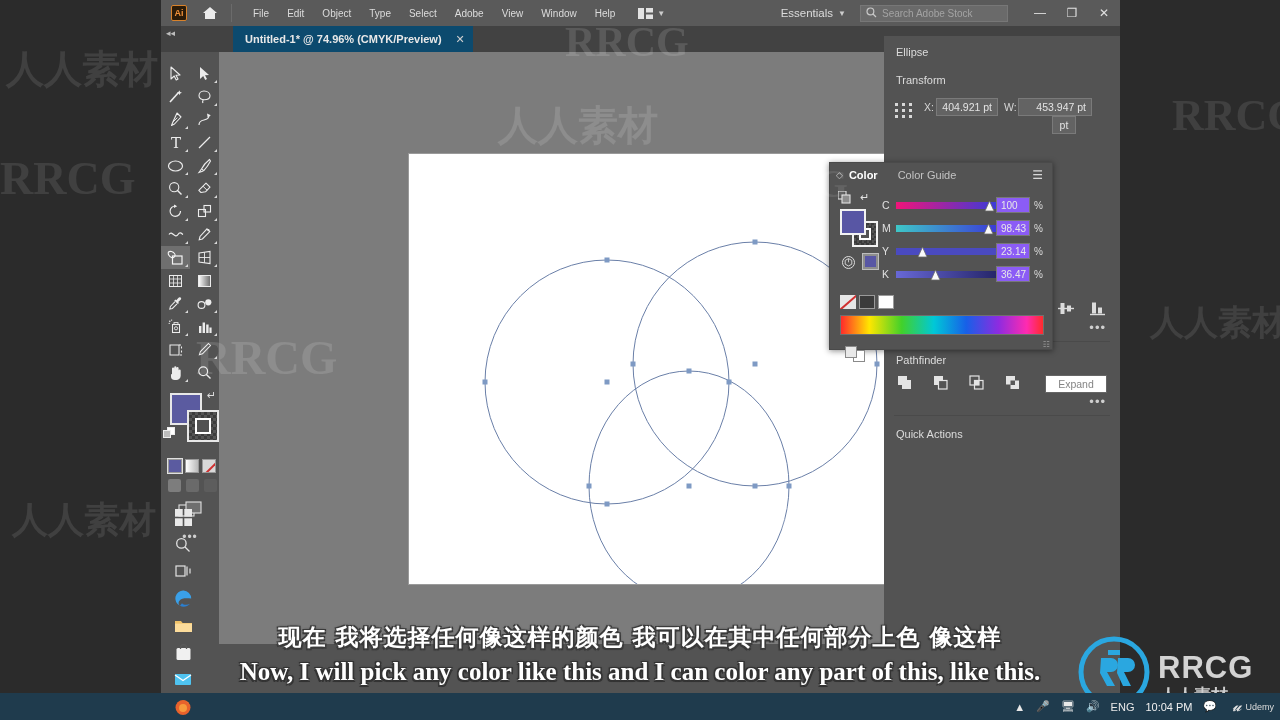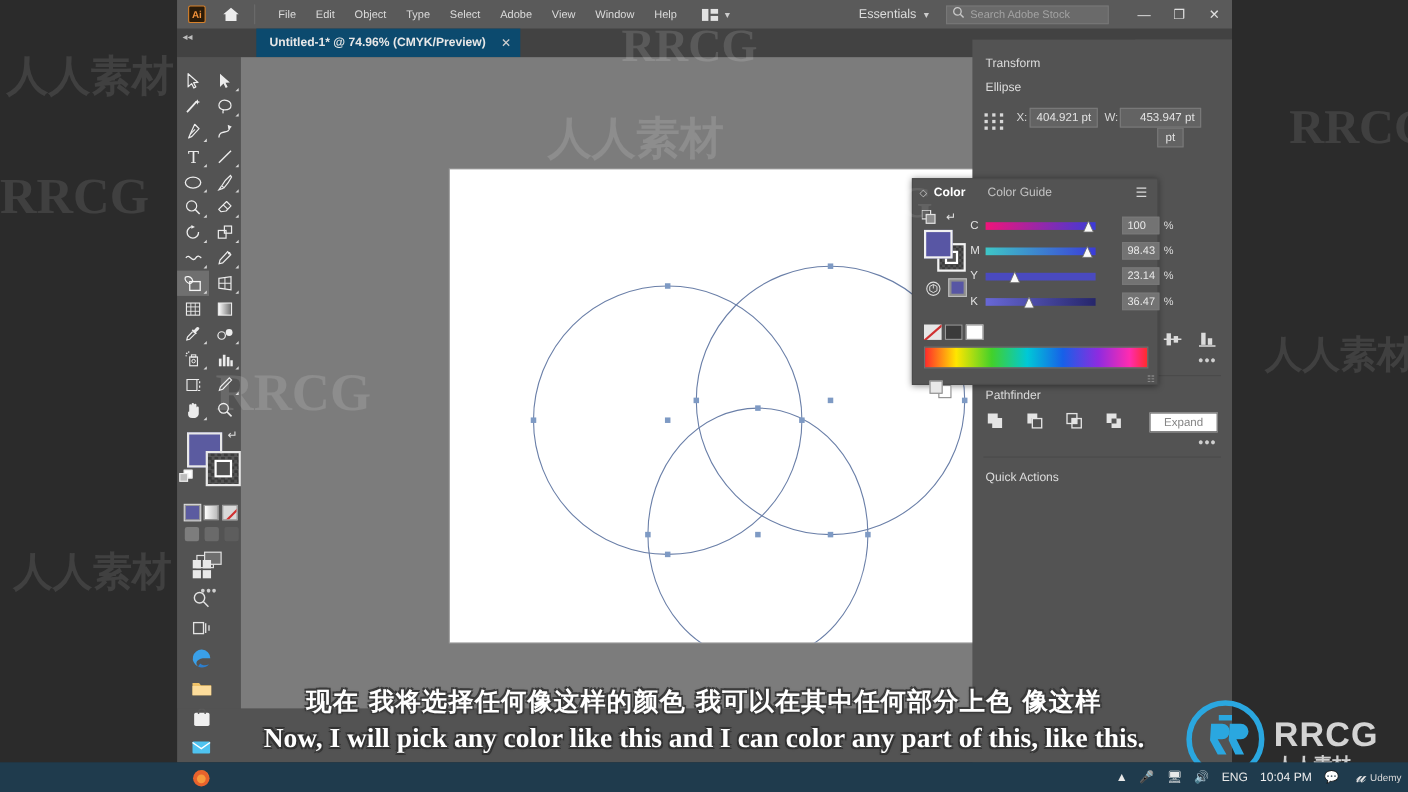--- a/index.html
+++ b/index.html
@@ -182,21 +182,21 @@
   .cp-3d { position:absolute; left:3px; top:64px; width:15px; height:15px; }
   .cp-color-chip { position:absolute; left:24px; top:62px; width:17px; height:17px; border:1px solid #bdbdbd; padding:2px; background:#8d8d8d;}
   .cp-color-chip .c { width:100%; height:100%; }
 
   .slider-row { position:absolute; left:52px; height:20px; display:flex; align-items:center; }
   .slider-row .lbl { width:14px; font-size:10.5px; color:#e0e0e0; }
   .track { width:100px; height:7px; position:relative; }
   .track .grad { width:100%; height:100%; }
   .knob { position:absolute; top:-2px; width:11px; height:13px; }
   .val-box {
-    margin-left:24px; width:34px; height:16px; background:#737373; border:1px solid #787878;
+    margin-left:0; width:34px; height:16px; background:#8b5cf6; border:1px solid #787878;
     font-size:10px; color:#e8e8e8; display:flex; align-items:center; padding-left:4px;
   }
   .pct { margin-left:4px; font-size:10px; color:#dcdcdc; }
   .cp-none-row { position:absolute; left:10px; top:132px; display:flex; gap:3px; }
   .cp-none { width:16px; height:14px; background:#e6e6e6; position:relative; overflow:hidden; }
   .cp-none:after { content:""; position:absolute; left:-3px; top:6px; width:24px; height:1.5px; background:#d03030; transform:rotate(-41deg);}
   .cp-black { width:16px; height:14px; background:#3b3b3b; border:1px solid #9a9a9a;}
   .cp-white { width:16px; height:14px; background:#ffffff; border:1px solid #9a9a9a;}
   #spectrum {
     position:absolute; left:10px; top:152px; width:204px; height:20px; border:1px solid #6f6f6f;
@@ -666,22 +666,22 @@
       <div class="dock-ic" style="margin-top:118px">⋯</div>
       <div class="dock-ic" style="margin-top:112px">⋯</div>
       <div class="dock-ic" style="margin-top:82px">⋯</div>
     </div>
   </div>
 
 </div>
 
 <div id="prop-panel">
 
+  <div class="sect-label">Ellipse</div>
   <div class="sect-label" style="padding-top:16px">Transform</div>
-  <div class="sect-label">Ellipse</div>
 
   <div id="transform-row">
     <div id="anchor-grid">
       <svg width="22" height="20" viewBox="0 0 22 20">
         <g fill="#d8d8d8">
           <rect x="1" y="1" width="3" height="3"></rect>
             <rect x="8" y="1" width="3" height="3"></rect>
             <rect x="15" y="1" width="3" height="3"></rect>
           <rect x="1" y="7" width="3" height="3"></rect>
             <rect x="8" y="7" width="3" height="3"></rect>

